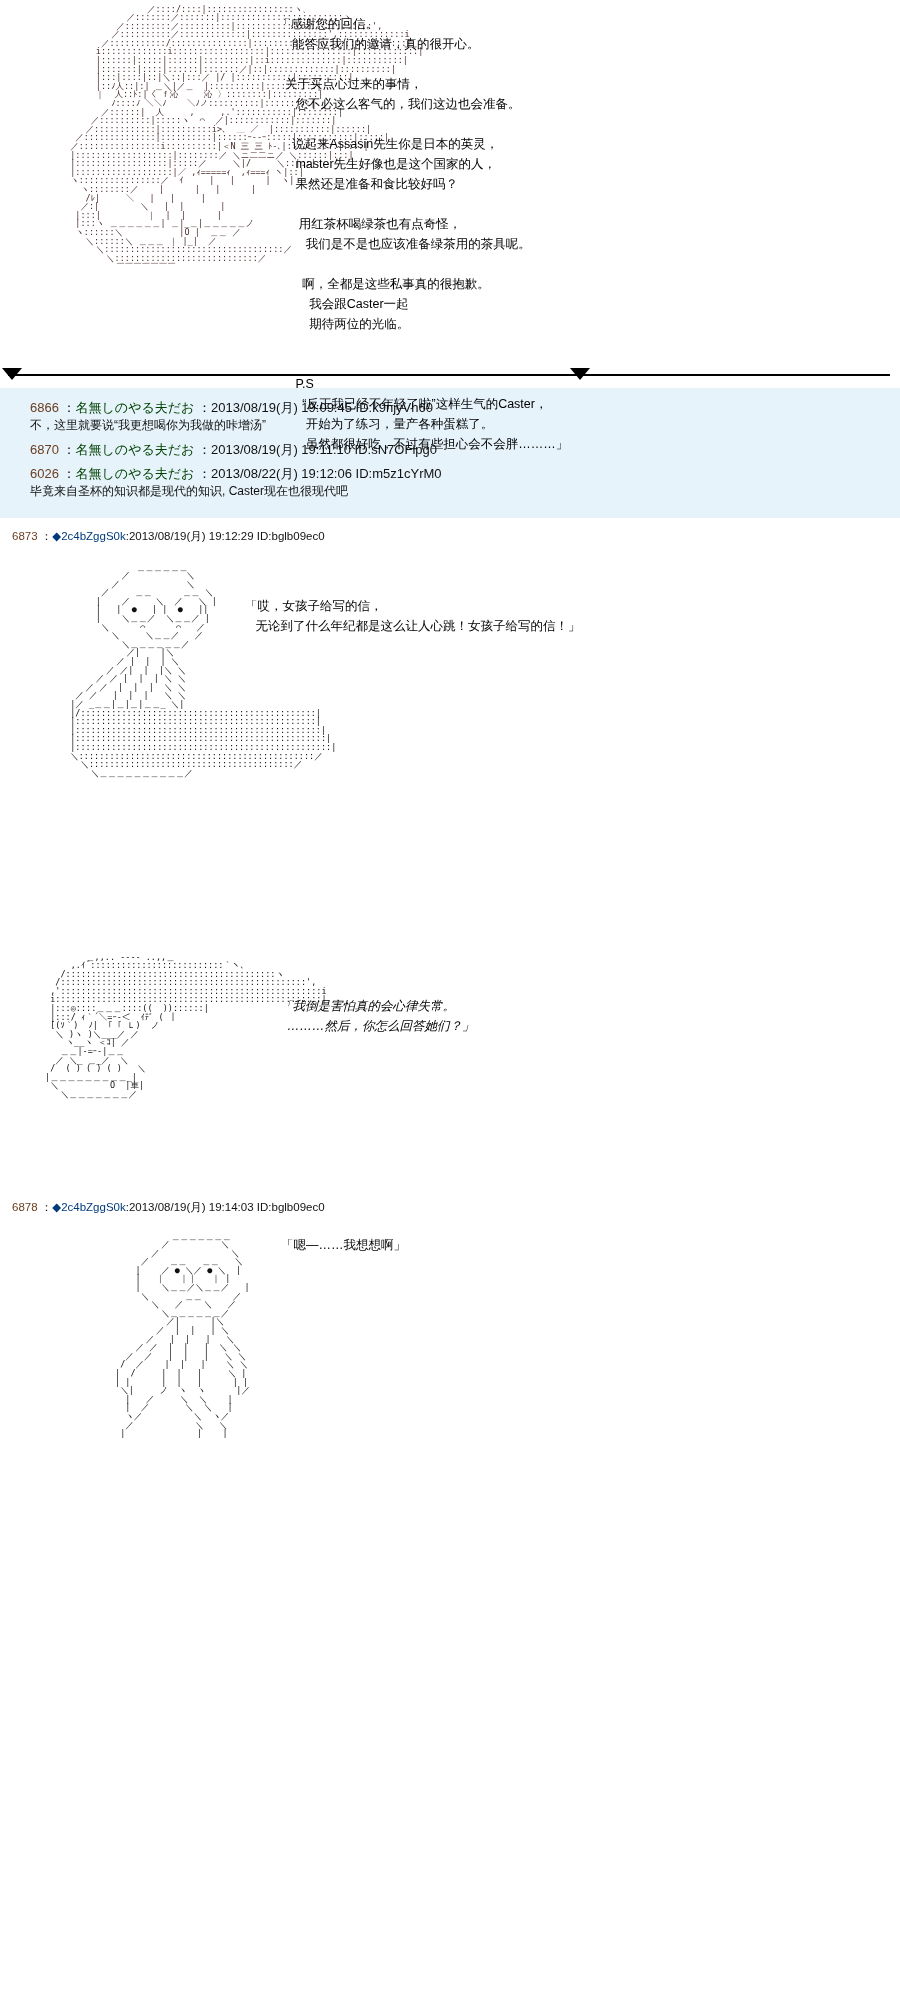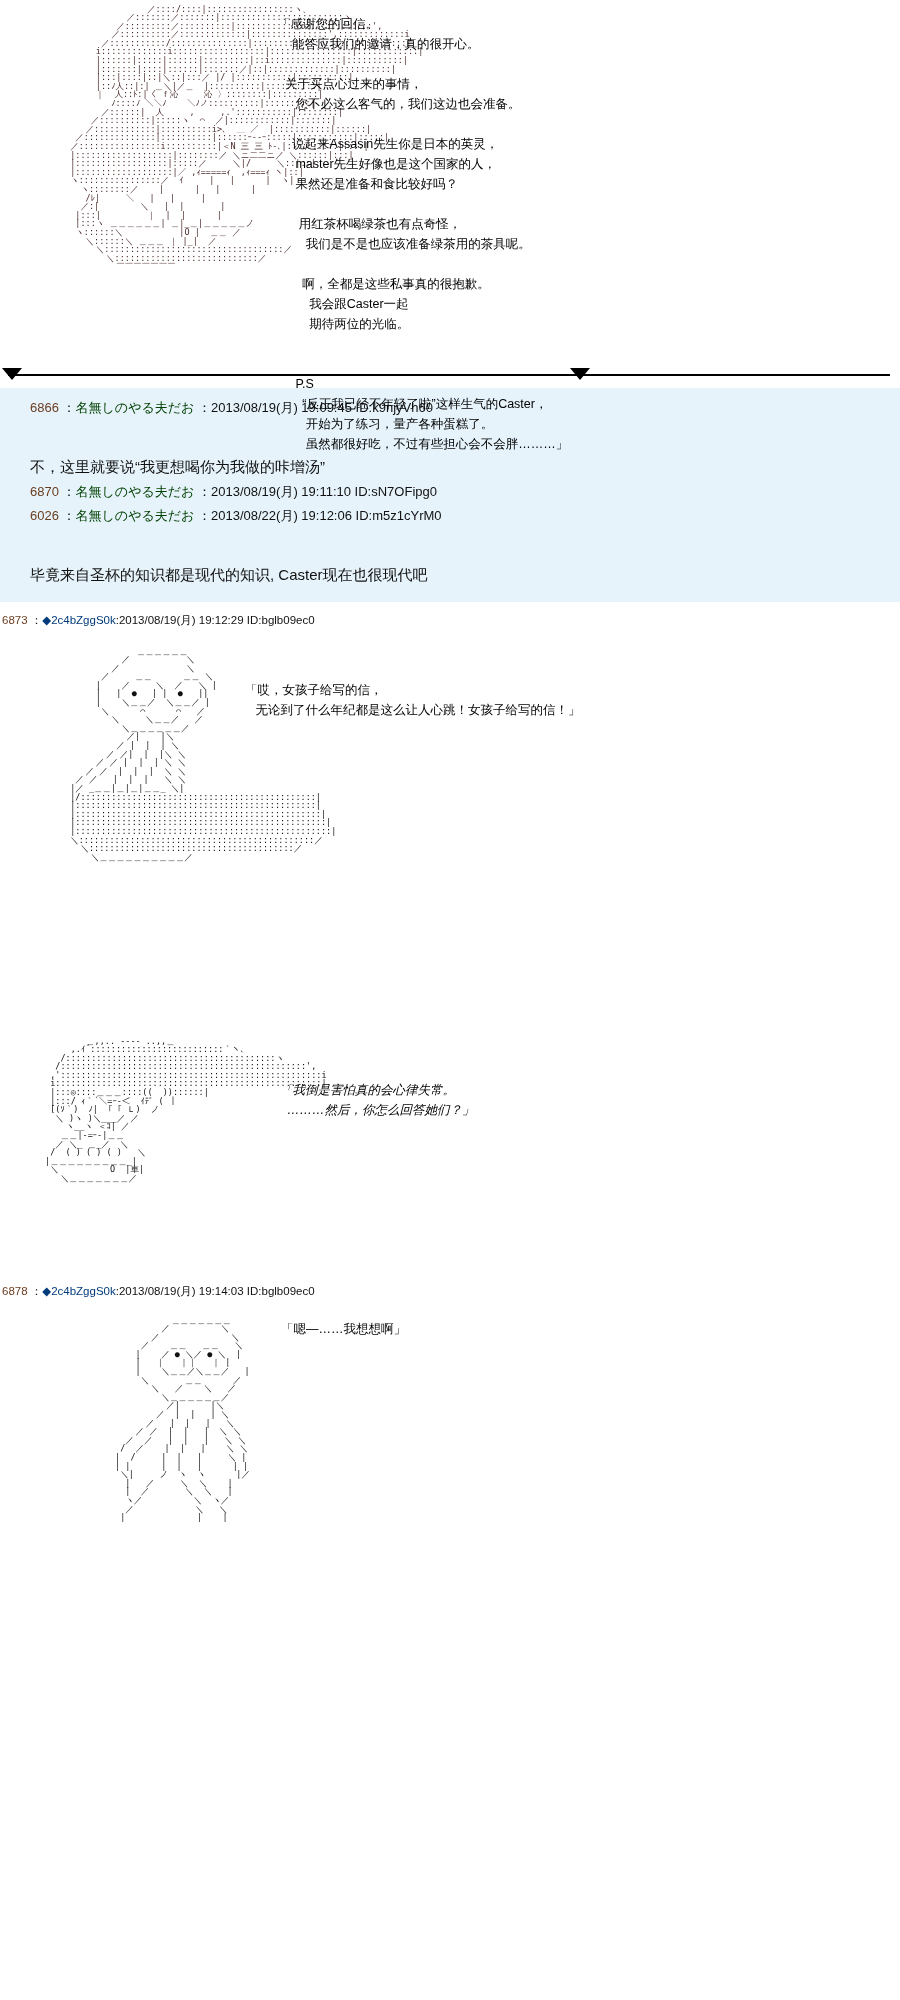--- a/index.html
+++ b/index.html
@@ -58,26 +58,26 @@
   
   .posts{
     background:#e6f3fb;
     padding:10px 0 12px 0;
     margin-top:6px;
   }
   .post{padding:2px 0 6px 30px;}
   .post .hdr{font-size:13px;color:#111;line-height:16px;}
   .post .hdr .num{color:#6a3d1f;}
   .post .hdr .name{color:#004000;}
-  .post .body{font-size:15px;line-height:18px;color:#111;white-space:pre-wrap;margin-top:42px;}
+  .post .body{font-size:12px;line-height:18px;color:#111;white-space:pre-wrap;}
   
   .triphdr{
     font-size:11.5px;
     color:#111;
-    padding:10px 0 0 2px;
+    padding:10px 0 0 12px;
     line-height:16px;
   }
   .triphdr .num{color:#6a3d1f;}
   .triphdr .trip{color:#003a7a;}
   
   .sec2{position:relative;height:400px;}
   .sec2 .aa{position:absolute;left:60px;top:10px;}
   .sec2 .dialog{position:absolute;left:245px;top:52px;}
 
   .sec3{position:relative;height:245px;}

